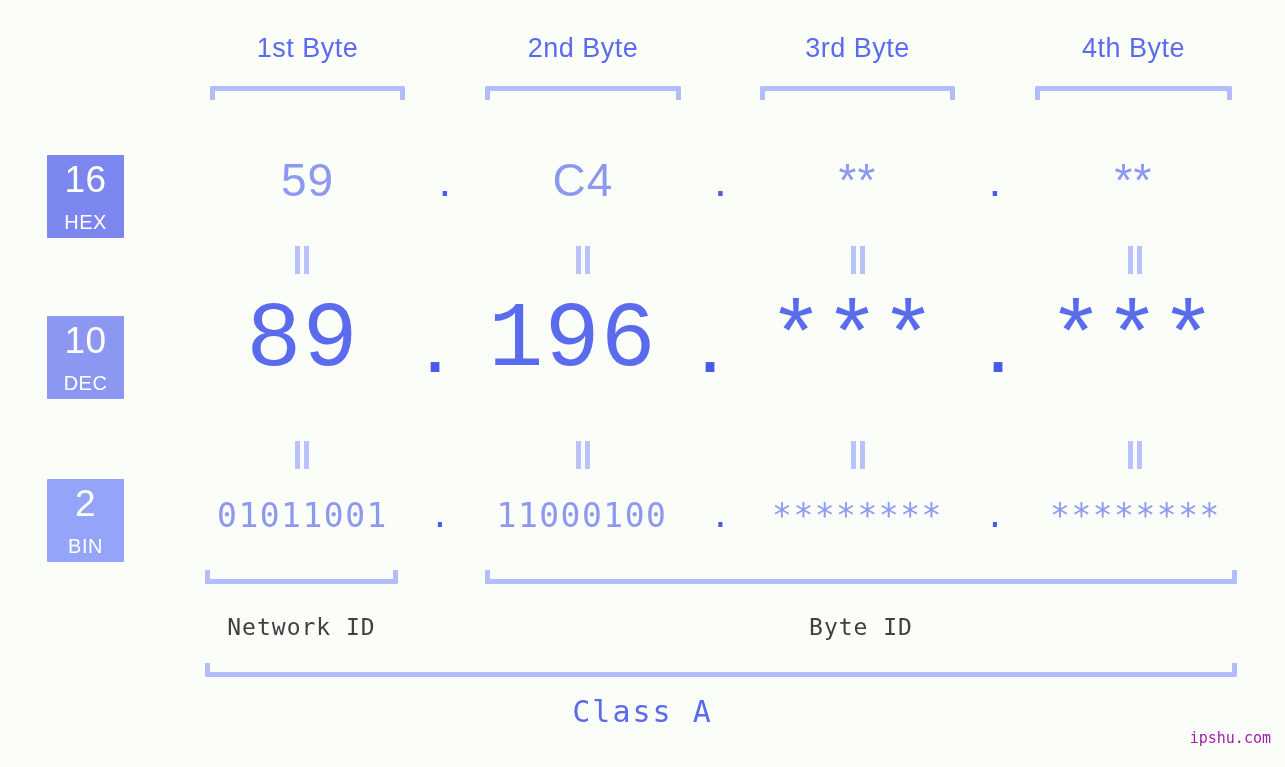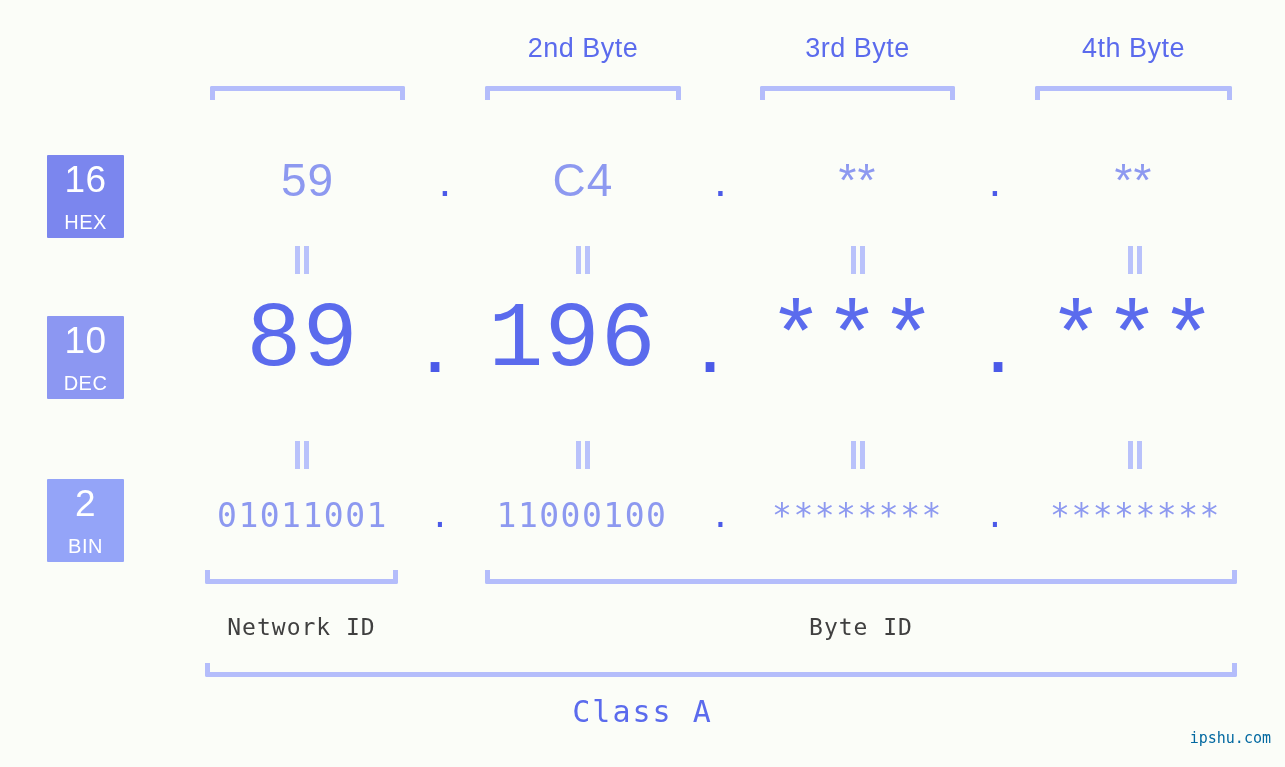--- a/index.html
+++ b/index.html
@@ -175,30 +175,31 @@
     font-family: "DejaVu Sans Mono", monospace;
     letter-spacing: 2px;
   }
 
   
   #watermark {
     position: absolute;
     right: 14px;
     bottom: 20px;
     font-size: 15px;
-    color: #0369a1;
+    color: #a21caf;
     font-family: "DejaVu Sans Mono", monospace;
     letter-spacing: 0px;
   }
 </style>
 </head>
 <body style="background: rgb(251, 253, 248);">
 
 <div class="stage">
 
+  <div class="byte-label" style="left:210px; width:195px;">1st Byte</div>
   <div class="byte-label" style="left:485px; width:196px;">2nd Byte</div>
   <div class="byte-label" style="left:760px; width:195px;">3rd Byte</div>
   <div class="byte-label" style="left:1035px; width:197px;">4th Byte</div>
 
   <div class="bracket-down" style="left:210px; top:86px; width:195px;"></div>
   <div class="bracket-down" style="left:485px; top:86px; width:196px;"></div>
   <div class="bracket-down" style="left:760px; top:86px; width:195px;"></div>
   <div class="bracket-down" style="left:1035px; top:86px; width:197px;"></div>
 
   <div class="badge" id="badge-hex" style="background: rgb(123, 134, 238);">

